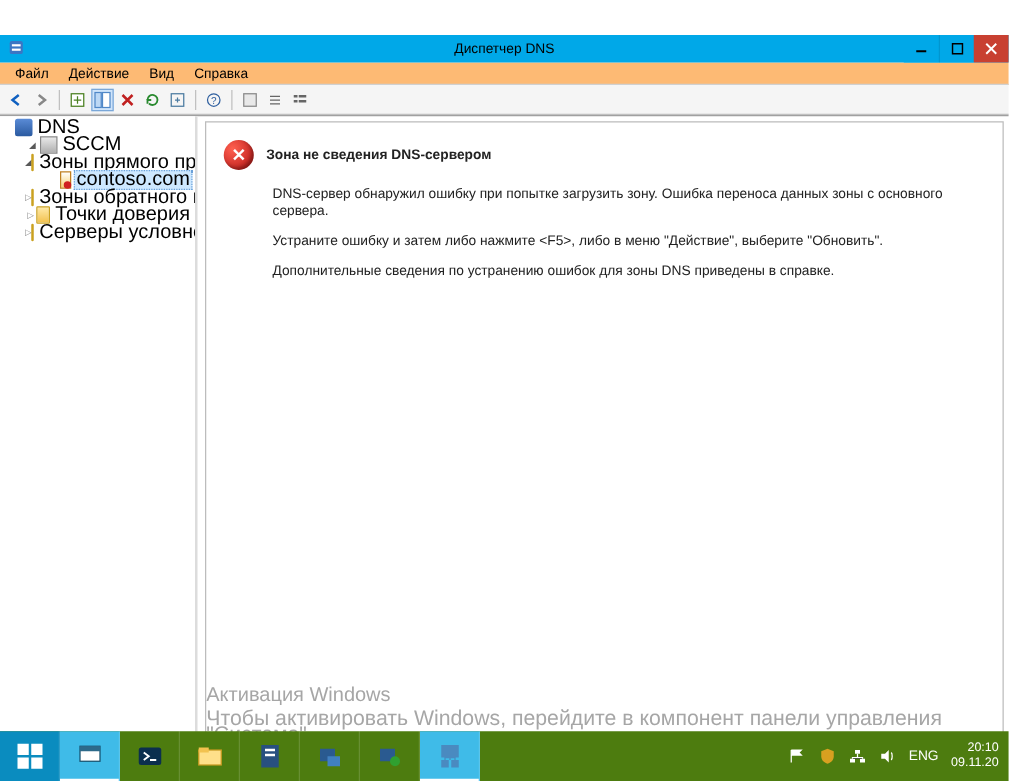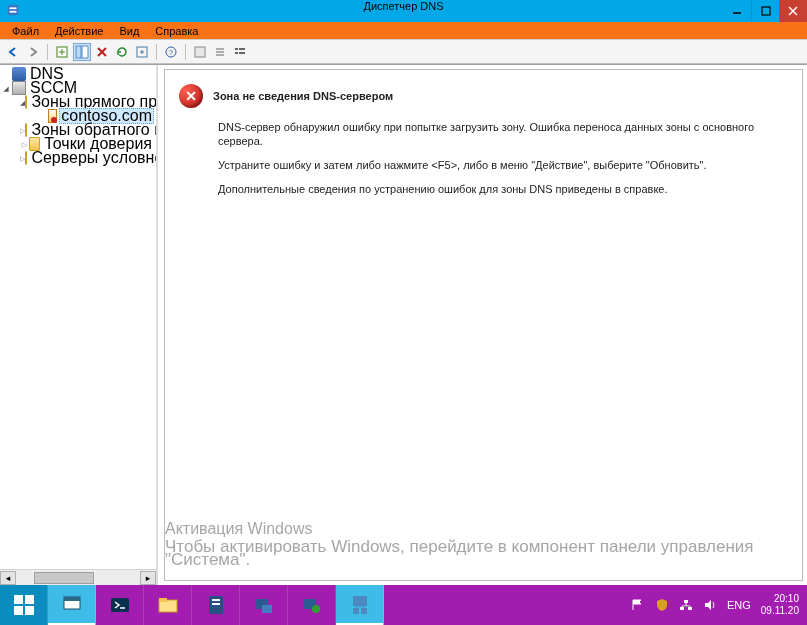--- a/index.html
+++ b/index.html
@@ -1,29 +1,29 @@
 <!DOCTYPE html>
 <html><head>
 <meta charset="utf-8">
 <style>
 * { margin: 0; padding: 0; box-sizing: border-box; font-family: "Segoe UI", Tahoma, sans-serif; }
 body { width: 807px; height: 625px; overflow: hidden; background: #fff; position: relative; }
 
 
-.titlebar { height: 22px; background: #00a8e8; display: flex; justify-content: center; position: relative; }
+.titlebar { height: 22px; background: #00a8e8; display: flex; align-items: center; justify-content: center; position: relative; margin-top: 28px; }
 .titlebar .icon { position: absolute; left: 6px; top: 3px; width: 14px; height: 14px; }
 .titlebar-title { color: #000; font-size: 11px; }
 .window-controls { position: absolute; right: 0; top: 0; display: flex; height: 22px; }
 .window-btn { width: 28px; height: 22px; display: flex; align-items: center; justify-content: center; font-size: 10px; color: #000; }
 .window-btn.min { background: #00a8e8; }
 .window-btn.max { background: #00a8e8; border-left: 1px solid rgba(0,0,0,0.1); }
 .window-btn.close { background: #c84031; color: #fff; }
 
 
-.menubar { height: 18px; background: #f97316; display: flex; align-items: center; padding: 0 4px; font-size: 11px; border-bottom: 1px solid #d0d0d0; }
+.menubar { height: 18px; background: #fdba74; display: flex; align-items: center; padding: 0 4px; font-size: 11px; border-bottom: 1px solid #d0d0d0; }
 .menubar span { padding: 2px 8px; cursor: default; }
 
 
 .toolbar { height: 24px; background: #f5f5f5; border-bottom: 1px solid #c0c0c0; display: flex; align-items: center; padding: 2px 4px; gap: 2px; }
 .tb-btn { width: 18px; height: 18px; display: flex; align-items: center; justify-content: center; border: 1px solid transparent; }
 .tb-btn.active { border: 1px solid #7aa7d8; background: #cfe4fa; }
 .tb-sep { width: 1px; height: 16px; background: #c0c0c0; margin: 0 3px; }
 
 
 .main { display: flex; height: 521px; border-top: 1px solid #a0a0a0; }
@@ -51,21 +51,21 @@
 .err-head { display: flex; align-items: center; gap: 10px; margin-bottom: 12px; }
 .err-icon { width: 24px; height: 24px; border-radius: 50%; background: radial-gradient(circle at 30% 30%, #ff6050, #b01010); display: flex; align-items: center; justify-content: center; color: #fff; font-weight: bold; font-size: 14px; box-shadow: inset -2px -2px 3px rgba(0,0,0,0.3); }
 .err-title { font-weight: bold; font-size: 11px; }
 .err-body p { margin-bottom: 10px; line-height: 14px; margin-left: 39px; }
 
 .watermark { position: absolute; right: 14px; bottom: 14px; text-align: left; color: #a6a6a6; }
 .watermark .w1 { font-size: 16px; margin-bottom: 2px; }
 .watermark .w2 { font-size: 17px; line-height: 13px; }
 
 
-.taskbar { position: absolute; left: 0; right: 0; bottom: 0; height: 40px; background: #a21caf; display: flex; align-items: stretch; }
+.taskbar { position: absolute; left: 0; right: 0; bottom: 0; height: 40px; background: #4d7c0f; display: flex; align-items: stretch; }
 .task-btn { width: 48px; display: flex; align-items: center; justify-content: center; border-right: 1px solid rgba(255,255,255,0.15); }
 .task-btn.start { background: #0a8cbf; }
 .task-btn.active { background: #3fbbe8; box-shadow: inset 0 -2px 0 #fff; }
 .task-btn svg, .task-btn .ico { width: 24px; height: 24px; }
 .tray { margin-left: auto; display: flex; align-items: center; gap: 10px; padding: 0 8px; color: #fff; font-size: 10px; }
 .tray .lang { color: #fff; font-size: 11px; }
 .tray .clock { text-align: right; line-height: 12px; }
 .tray-icon { width: 14px; height: 14px; }
 
 </style>
@@ -176,21 +176,21 @@
 </div>
 
 <div class="main">
   <div class="treepanel">
     <div class="tree">
       <div class="tree-row">
           <span class="tw"></span>
           <span class="ti dns"></span>
           <span class="tree-label">DNS</span>
         </div>
-      <div class="tree-row" style="padding-left:0">
+      <div class="tree-row" style="padding-left:20px">
           <span class="tw exp"></span>
           <span class="ti srv"></span>
           <span class="tree-label">SCCM</span>
         </div>
       <div class="tree-row" style="padding-left:20px">
           <span class="tw exp"></span>
           <span class="ti folder"></span>
           <span class="tree-label">Зоны прямого просмотра</span>
         </div>
       <div class="tree-row selected" style="padding-left:40px">

